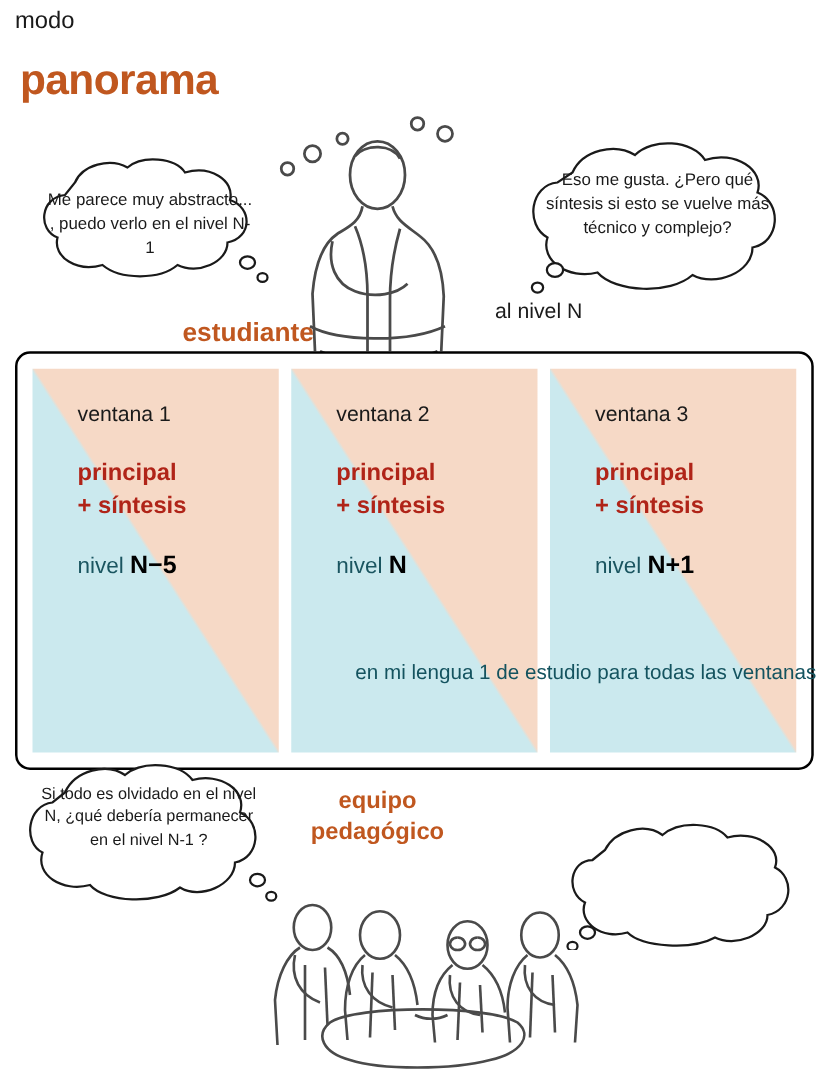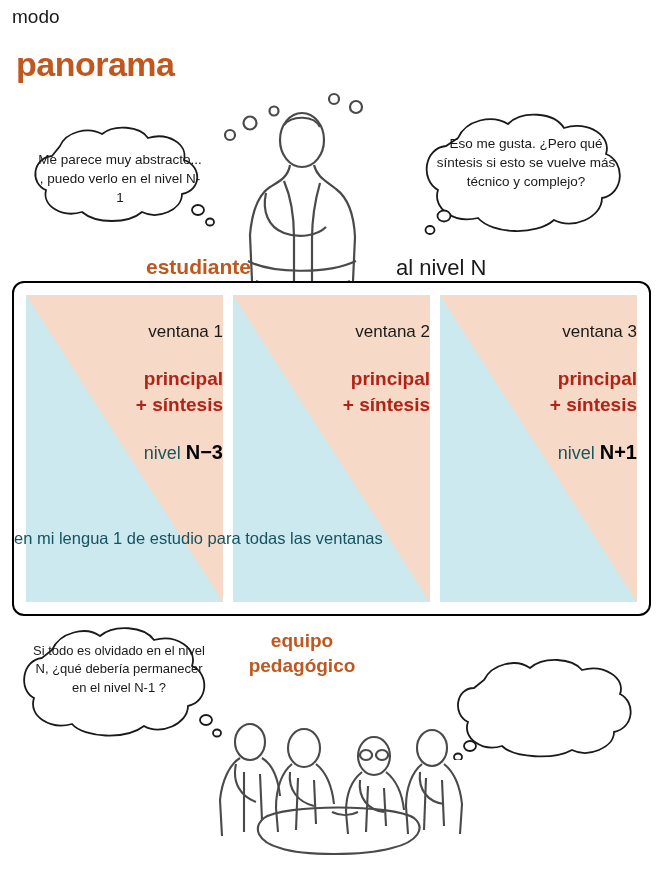--- a/index.html
+++ b/index.html
@@ -78,21 +78,21 @@
     top: 112px;
     width: 216px;
     height: 130px;
   }
   #bubble-student-right .bubble-text {
     top: 22px;
   }
 
   #bubble-team-left {
     left: 14px;
-    top: 624px;
+    top: 608px;
     width: 210px;
     height: 118px;
   }
   #bubble-team-left .bubble-text {
     top: 18px;
     font-size: 13px;
   }
 
   #bubble-team-right {
     left: 448px;
@@ -110,22 +110,22 @@
     position: absolute;
     left: 146px;
     top: 255px;
     font-size: 21px;
     font-weight: bold;
     color: #c0571f;
   }
   #al-nivel-label {
     position: absolute;
     left: 396px;
-    top: 255px;
-    font-size: 22px;
+    top: 239px;
+    font-size: 17px;
     color: #1a1a1a;
   }
   #equipo-label {
     position: absolute;
     left: 0;
     top: 629px;
     width: 604px;
     text-align: center;
     font-size: 19px;
     font-weight: bold;
@@ -157,22 +157,23 @@
   .window-card {
     flex: 1 1 0;
     position: relative;
     overflow: hidden;
     
     background: linear-gradient(to bottom left, #f6d9c6 0%, #f6d9c6 49.6%, #cbe9ee 50.4%, #cbe9ee 100%);
   }
   .window-inner {
     position: relative;
     height: 100%;
-    text-align: right;
+    text-align: left;
     color: #1a1a1a;
+    margin-left: 36px;
   }
   .win-name {
     padding-top: 27px;
     font-size: 17px;
   }
   .win-main {
     margin-top: 24px;
     font-size: 19px;
     font-weight: bold;
     color: #b02418;
@@ -185,21 +186,21 @@
   }
   .win-level b {
     font-size: 20px;
     color: #000;
   }
   #windows-footnote {
     position: absolute;
     left: 0;
     top: 246px;
     width: 639px;
-    text-align: left;
+    text-align: right;
     font-size: 16.5px;
     color: #14535f;
   }
 
   
   #team-figure {
     position: absolute;
     left: 192px;
     top: 700px;
     width: 290px;
@@ -265,29 +266,32 @@
 <div id="al-nivel-label">al nivel N</div>
 
 <div id="windows-panel">
   <div id="windows-row">
 
     <div class="window-card">
       <div class="window-inner">
         <div class="win-name">ventana 1</div>
         <div class="win-main">principal<br>+ síntesis</div>
         <div class="win-level">
-          <span>nivel </span><b>N−3</b>
+          <span>nivel </span><b>N−5</b>
         </div>
       </div>
     </div>
 
     <div class="window-card">
       <div class="window-inner">
         <div class="win-name">ventana 2</div>
         <div class="win-main">principal<br>+ síntesis</div>
+        <div class="win-level">
+          <span>nivel </span><b>N</b>
+        </div>
       </div>
     </div>
 
     <div class="window-card">
       <div class="window-inner">
         <div class="win-name">ventana 3</div>
         <div class="win-main">principal<br>+ síntesis</div>
         <div class="win-level">
           <span>nivel </span><b>N+1</b>
         </div>

